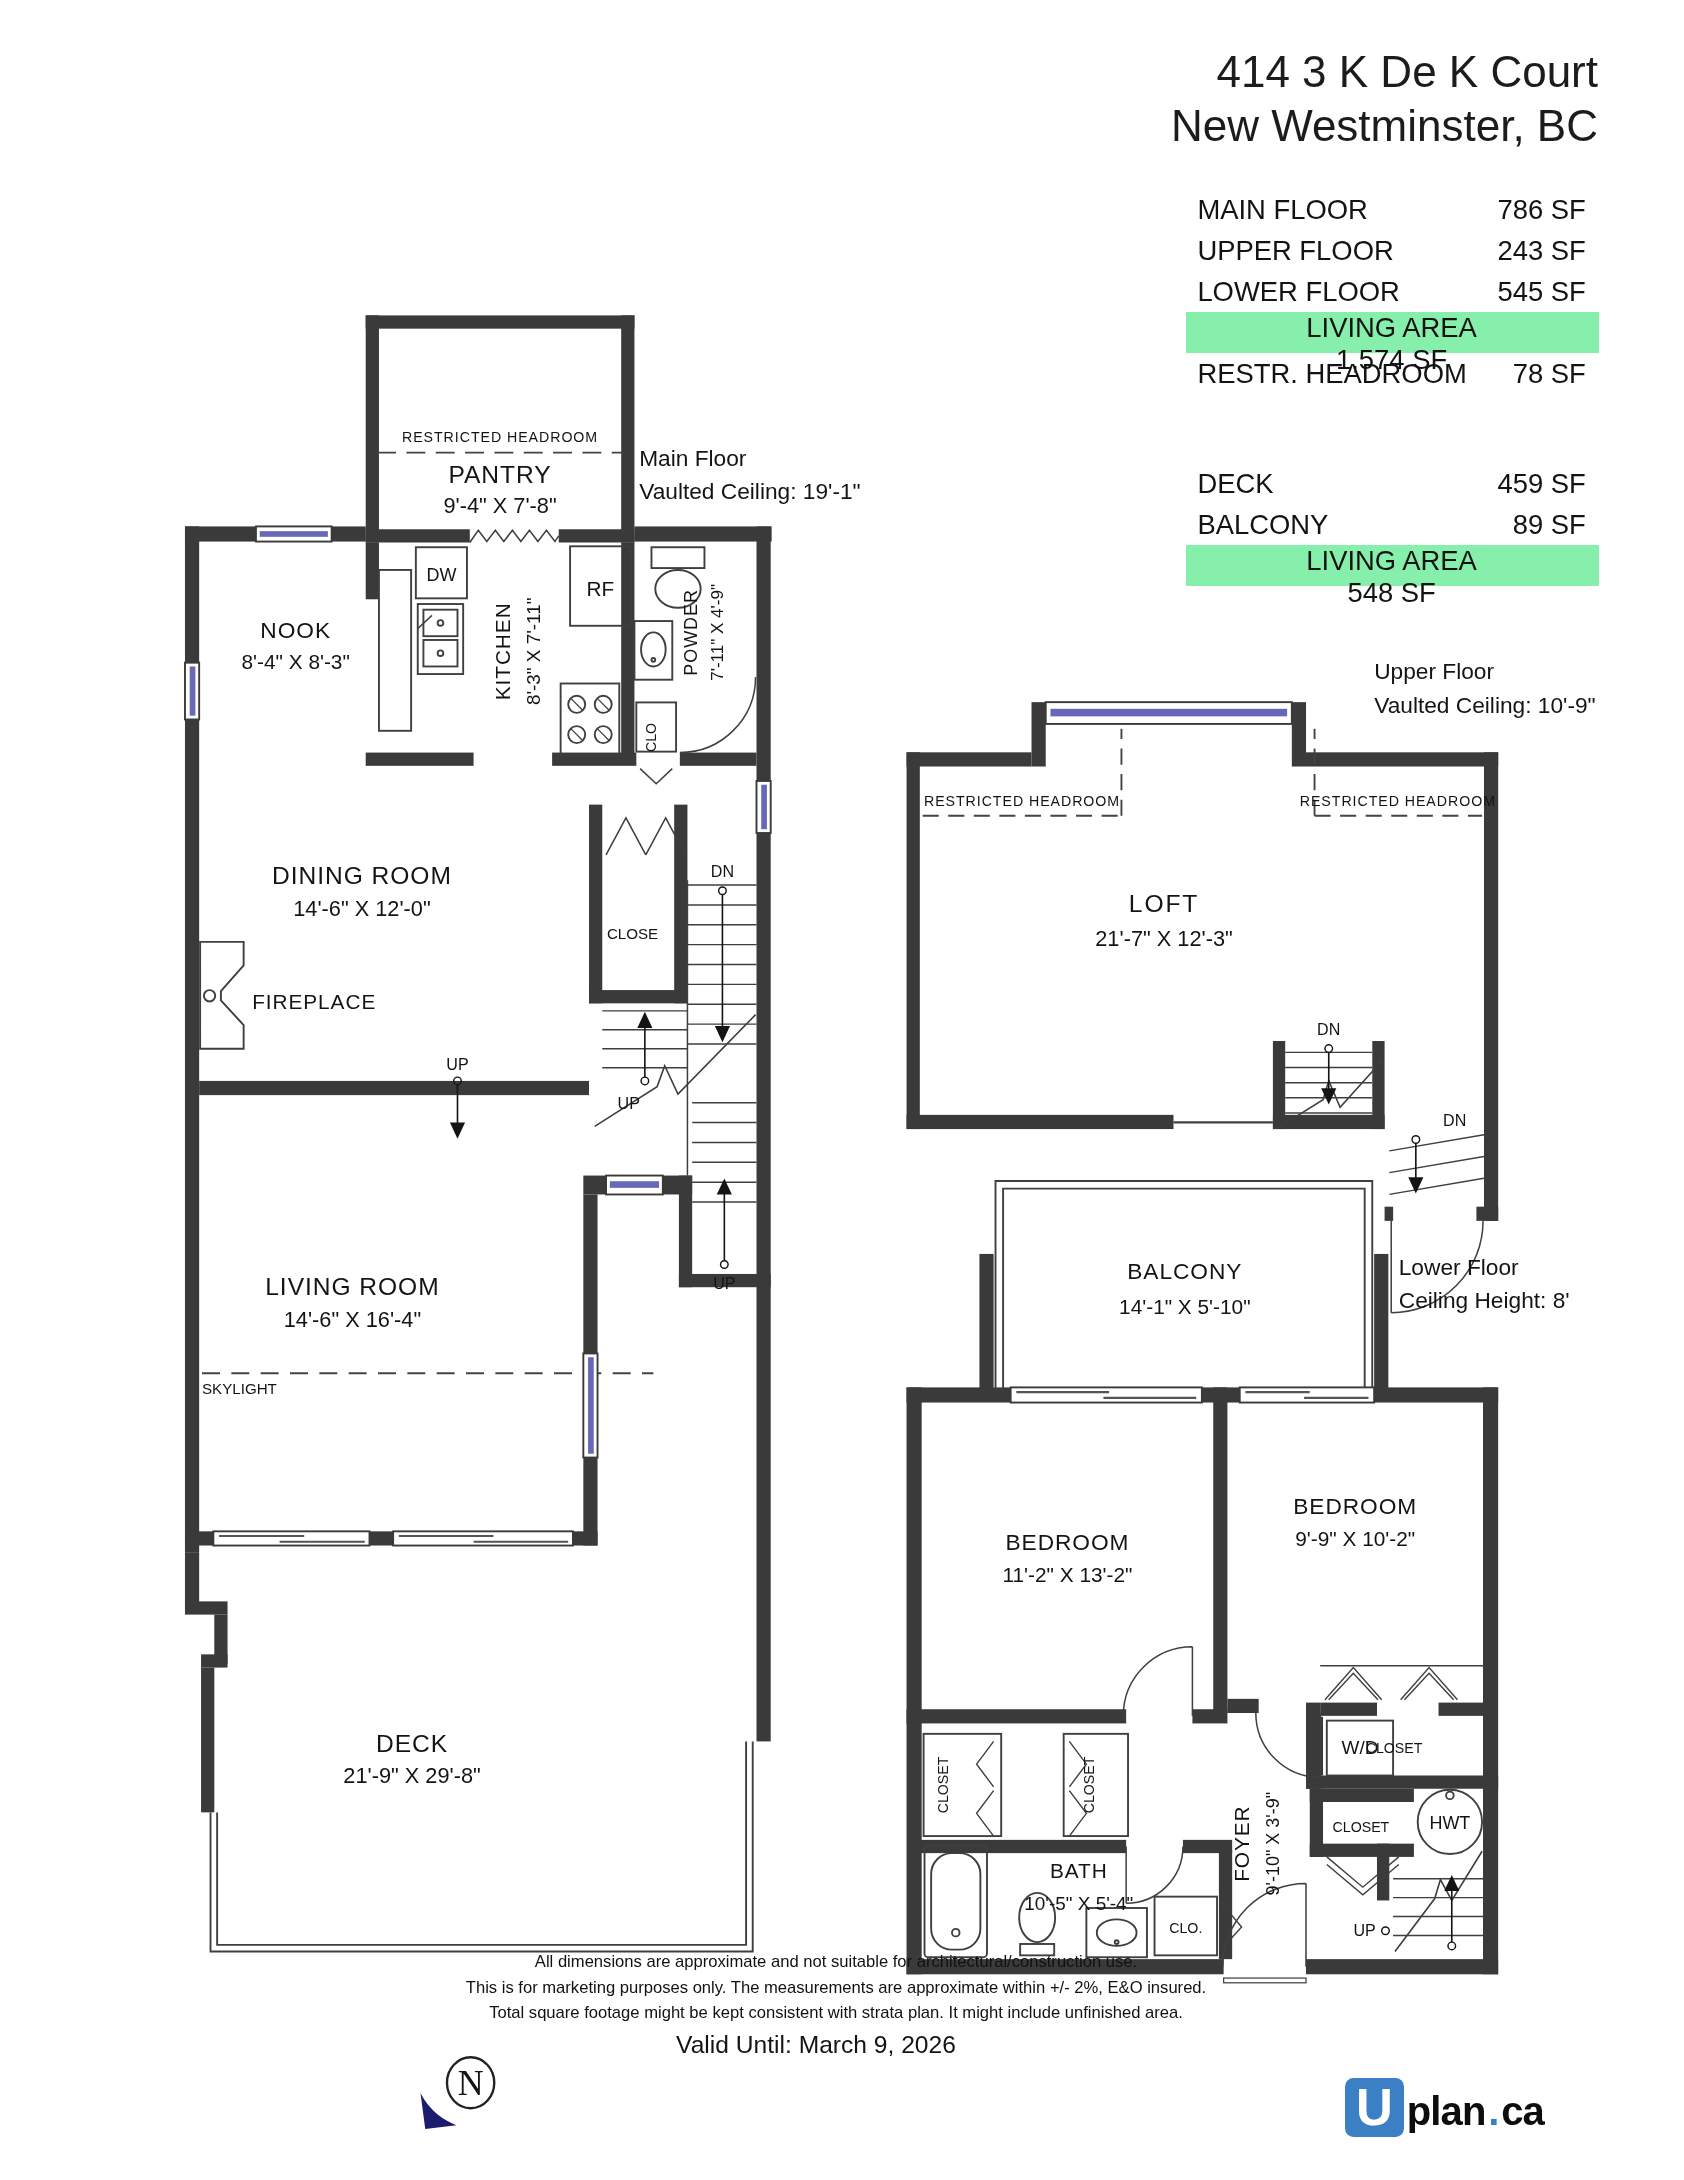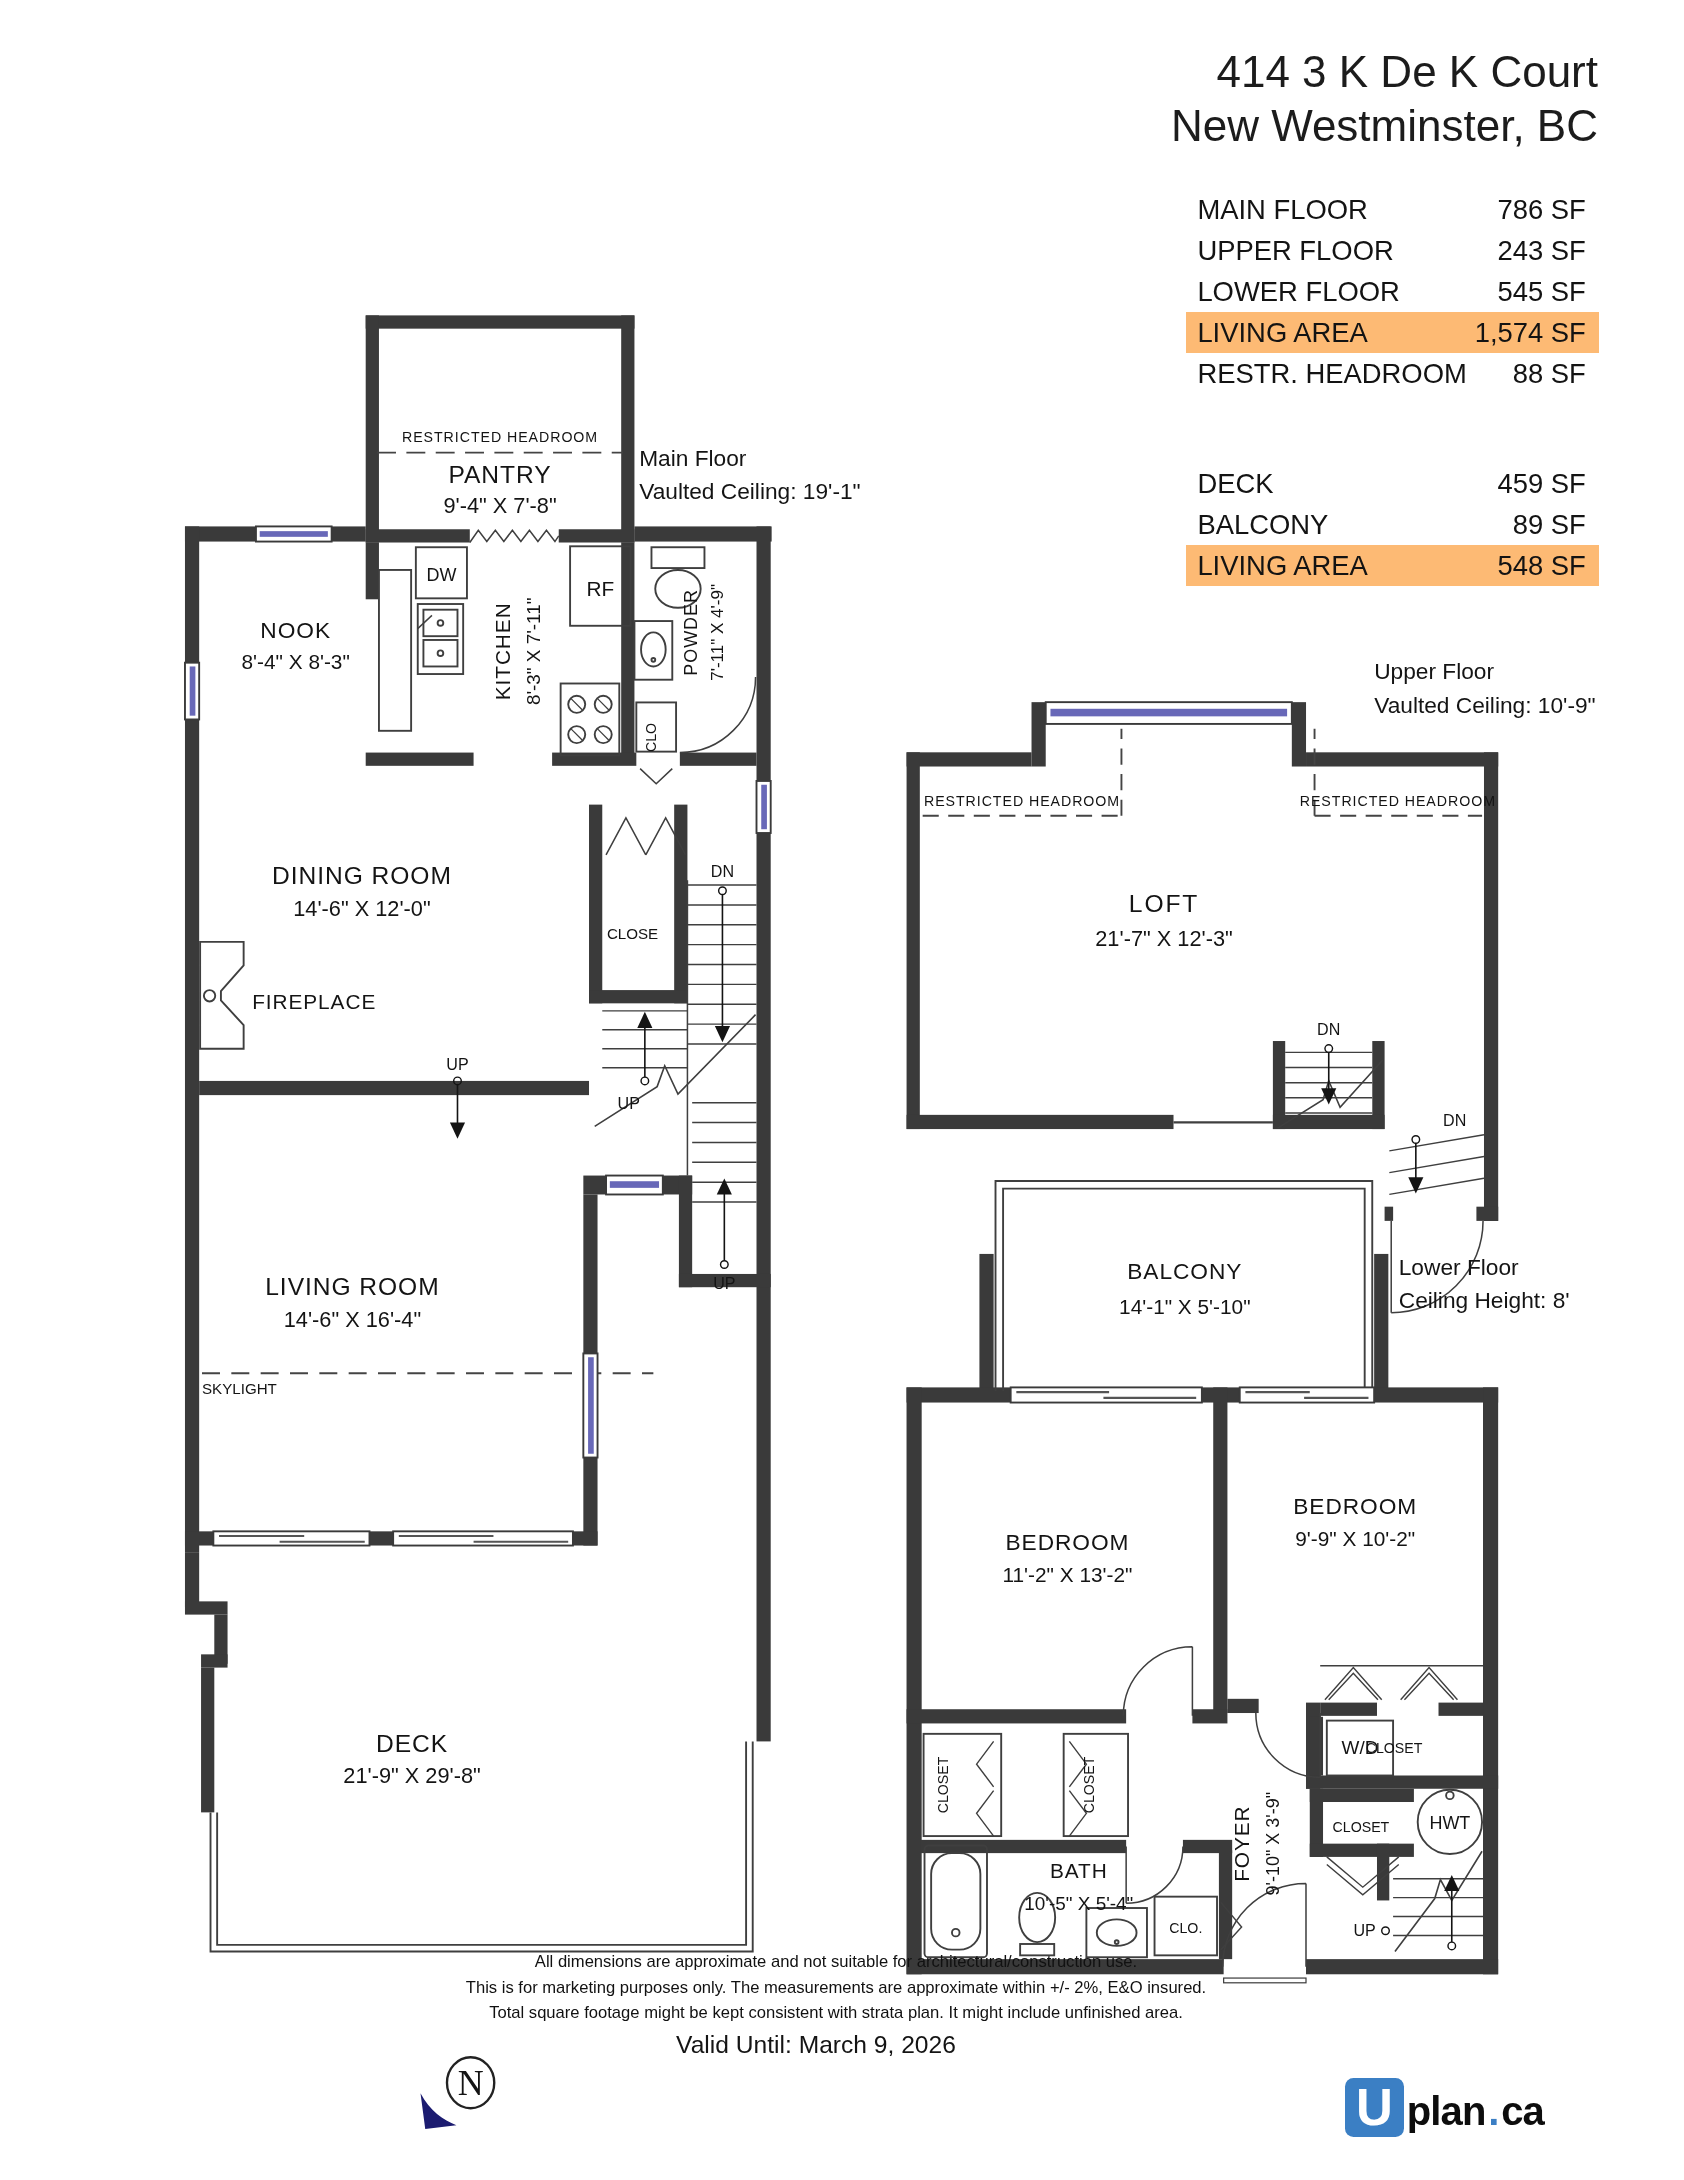--- a/index.html
+++ b/index.html
@@ -4,21 +4,21 @@
 <style>
   html,body{margin:0;padding:0;background:#fff;}
   #page{position:relative;width:1685px;height:2180px;background:#fff;overflow:hidden;
         font-family:"Liberation Sans", sans-serif;color:#141414;}
   .abs{position:absolute;}
   
   #address{top:45px;right:87px;text-align:right;font-size:44px;line-height:54px;color:#1c1c1c;}
   
   .area-table{left:1186px;width:413px;font-size:27.4px;color:#131313;}
   .area-row{display:flex;justify-content:space-between;align-items:center;height:41px;padding:0 13.2px 0 11.4px;}
-  .area-row.hl{background: #fdba74;}
+  .area-row.hl{background: #86efac; flex-direction: column;}
   #table1{top:189px;}
   #table2{top:463px;}
   
   svg text{font-family:"Liberation Sans", sans-serif;fill:#141414;text-anchor:middle;}
   svg text.ta-s{text-anchor:start;}
   svg .ls1{letter-spacing:1px;}
   svg .ls2{letter-spacing:2px;}
   
   #valid{top:2031px;left:0;width:1632px;text-align:center;font-size:24.6px;}
   #disclaimer{top:1949px;left:0;width:1632px;text-align:center;font-size:16.6px;line-height:25.6px;color:#111;padding-left:20px;}
@@ -50,21 +50,21 @@
     <div class="area-row">
         <span>LOWER FLOOR</span>
         <span>545 SF</span>
       </div>
     <div class="area-row hl">
         <span>LIVING AREA</span>
         <span>1,574 SF</span>
       </div>
     <div class="area-row">
         <span>RESTR. HEADROOM</span>
-        <span>88 SF</span>
+        <span>78 SF</span>
       </div>
   </div>
   <div class="abs area-table" id="table2">
     <div class="area-row">
         <span>DECK</span>
         <span>459 SF</span>
       </div>
     <div class="area-row">
         <span>BALCONY</span>
         <span>89 SF</span>

